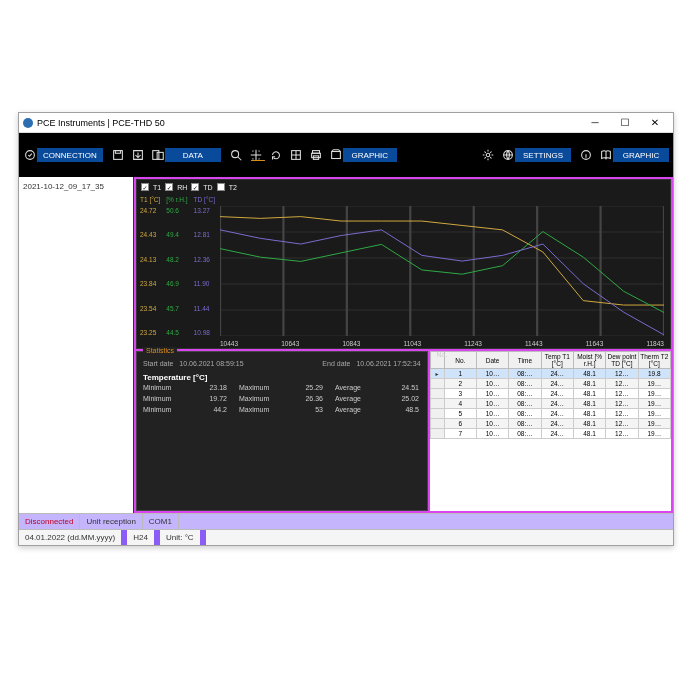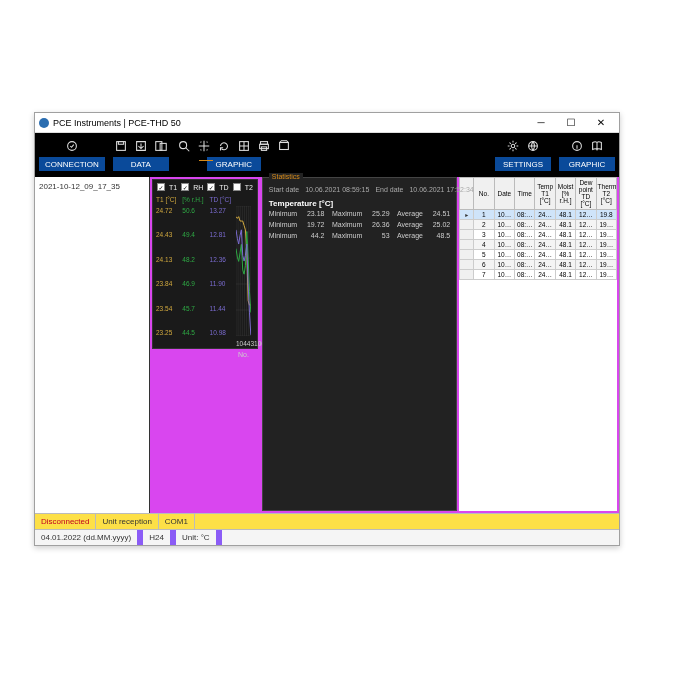--- a/index.html
+++ b/index.html
@@ -1,39 +1,39 @@
 <!DOCTYPE html>
 <html><head>
 <meta charset="utf-8">
 <style>
 *{box-sizing:border-box;margin:0;padding:0;font-family:"Segoe UI",Arial,sans-serif}
 body{background:#fff;width:700px;height:700px;overflow:hidden;display:flex;align-items:center;justify-content:center}
 .frame{width:700px;height:700px;position:relative}
-.window{position:absolute;left:34px;top:112px;width:586px;height:434px;background:#fff;border:1px solid #a0a0a0;box-shadow:0 2px 6px rgba(0,0,0,.2);display:flex;flex-direction:column}
+.window{position:absolute;left:18px;top:112px;width:656px;height:434px;background:#fff;border:1px solid #a0a0a0;box-shadow:0 2px 6px rgba(0,0,0,.2);display:flex;flex-direction:column}
 .titlebar{height:20px;background:#fff;display:flex;align-items:center;border-bottom:1px solid #ddd;padding:0 4px}
 .titlebar .t-icon{width:10px;height:10px;border-radius:50%;background:#2a6db0;margin-right:4px}
 .titlebar .t-text{font-size:9px;color:#000}
 .titlebar .wbtns{margin-left:auto;display:flex;gap:2px}
 .titlebar .wbtn{width:28px;height:16px;display:flex;align-items:center;justify-content:center;font-size:10px;color:#000}
 
 .toolbar{height:44px;background:#000;display:flex;align-items:stretch}
-.tbcol{display:flex;flex-direction:column;align-items:center;padding:2px 4px;position:relative}
+.tbcol{display:flex;align-items:center;padding:2px 4px;position:relative}
 .tbicons{display:flex;gap:6px;height:22px;align-items:center;justify-content:center}
 .tbicon{width:14px;height:14px;display:flex;align-items:center;justify-content:center;color:#eee}
 .tbicon svg{width:14px;height:14px;fill:none;stroke:#ddd;stroke-width:1.2}
 .tblabel{height:14px;background:#0a4a9a;color:#fff;font-size:8px;display:flex;align-items:center;justify-content:center;padding:0 6px;min-width:56px}
 .tbgraphic .tblabel{min-width:54px}
 .tbspacer{flex:1}
 .tbright{display:flex}
 .underline{position:absolute;left:26px;right:auto;bottom:16px;width:14px;height:1px;background:#d78b1a}
 
 .mainrow{flex:1;display:flex;background:#d946ef;min-height:0}
 .sidebar{width:115px;background:#fff;border-right:1px solid #333;padding:4px 2px;font-size:8px;color:#333}
 .sidebar .node{padding:1px 2px}
-.content{flex:1;display:flex;flex-direction:row;min-width:0}
+.content{flex:1;display:flex;flex-direction:column;min-width:0}
 
 .chartrow{height:170px;background:#1a1a1a;border:1px solid #333;margin:2px;display:flex;flex-direction:column}
 .chanbar{height:14px;display:flex;align-items:center;gap:4px;padding:0 4px;font-size:7px;color:#eee}
 .chk{width:8px;height:8px;background:#fff;border:1px solid #888;display:inline-flex;align-items:center;justify-content:center;font-size:6px;color:#000}
 .chartbody{flex:1;display:flex}
 .ycol{display:flex;flex-direction:column;font-size:6.5px;padding:2px 3px 12px 3px;justify-content:flex-start}
 .ycol .yhdr{margin-bottom:4px}
 .ycol .yticks{flex:1;display:flex;flex-direction:column;justify-content:space-between}
 .y1{color:#d0a83e}.y2{color:#2ea944}.y3{color:#7a6bcf}
 .plot{flex:1;position:relative;margin:12px 6px 12px 2px}
@@ -55,21 +55,21 @@
 
 .tablewrap{flex:1;background:#fff;min-width:0;overflow:hidden;display:flex;flex-direction:column}
 table{border-collapse:collapse;width:100%;font-size:6.5px;color:#000;table-layout:fixed}
 th{background:#f0f0f0;border:1px solid #bbb;padding:1px;font-weight:normal;text-align:center;line-height:1.1}
 td{border:1px solid #ccc;padding:1px 2px;text-align:center;overflow:hidden;white-space:nowrap}
 tbody tr:nth-child(even){background:#f4f4f4}
 tbody tr.sel td{background:#cfe4fa}
 .rowhdr{width:14px;background:#f0f0f0}
 tbody tr.sel .rowhdr::before{content:"▸";color:#333;font-size:6px}
 
-.statusbar{height:16px;background:#fde047;border-top:1px solid #bbb;display:flex;align-items:flex-start;font-size:8px;color:#333}
+.statusbar{height:16px;background:#c4b5fd;border-top:1px solid #bbb;display:flex;align-items:flex-start;font-size:8px;color:#333}
 .statusbar .cell{border-right:1px solid #bbb;padding:0 6px;height:100%;display:flex;align-items:center}
 .statusbar .disc{color:#c00020}
 .footer{height:16px;background:#f5f5f5;border-top:1px solid #bbb;display:flex;align-items:center;font-size:8px;color:#333}
 .footer .cell{border-right:6px solid #8b5cf6;padding:0 6px;height:100%;display:flex;align-items:center}
 </style>
 </head>
 <body>
 
 <div class="frame">
 <div class="window">

